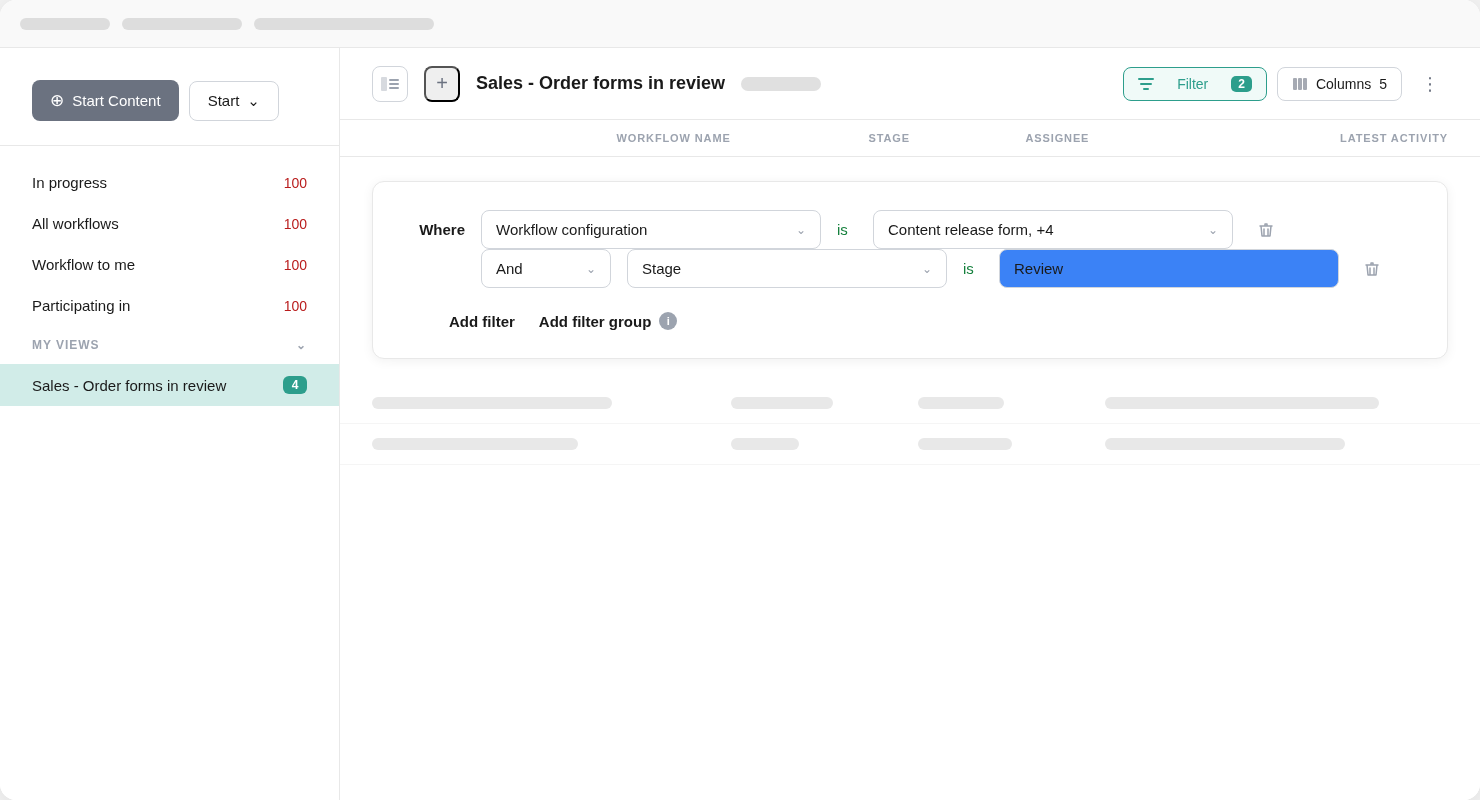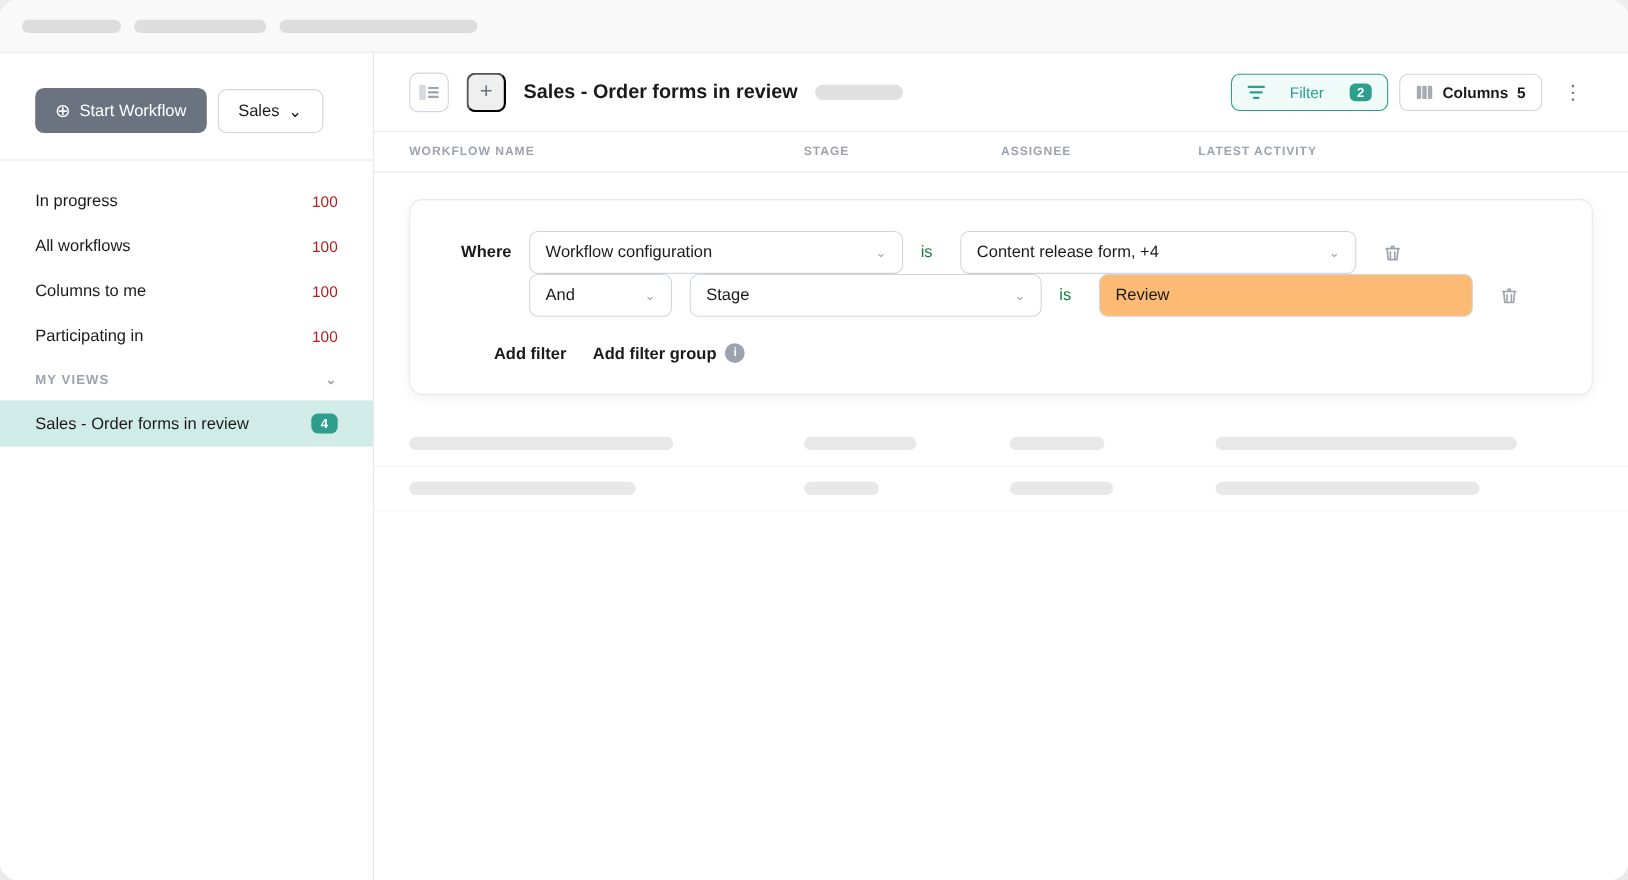--- a/index.html
+++ b/index.html
@@ -229,40 +229,41 @@
     .columns-btn {
       display: flex;
       align-items: center;
       gap: 8px;
       padding: 8px 14px;
       border: 1.5px solid #d1d5db;
       border-radius: 8px;
       background: #fff;
       color: #1a1a1a;
       font-size: 14px;
-      font-weight: 700;
+      font-weight: 400;
       cursor: pointer;
     }
     .more-btn-icon {
       width: 36px;
       height: 36px;
       display: flex;
       align-items: center;
       justify-content: center;
       cursor: pointer;
       color: #6b7280;
       font-size: 18px;
       border-radius: 8px;
     }
     
     .table-header {
       display: grid;
       grid-template-columns: 2fr 1fr 1fr 2fr;
       padding: 12px 32px;
       border-bottom: 1px solid #e8e8e8;
+      text-align: right;
     }
     .table-col-label {
       font-size: 11px;
       font-weight: 600;
       color: #9ca3af;
       letter-spacing: 0.08em;
       text-transform: uppercase;
     }
     
     .filter-panel {
@@ -329,21 +330,21 @@
       font-size: 15px;
       color: #1a1a1a;
     }
     .filter-value-narrow {
       flex: 0 0 340px;
       display: flex;
       align-items: center;
       border: 1.5px solid #d1d5db;
       border-radius: 8px;
       padding: 10px 14px;
-      background: #fdba74;
+      background: #3b82f6;
       font-size: 15px;
       color: #1a1a1a;
     }
     .delete-btn {
       color: #9ca3af;
       cursor: pointer;
       font-size: 18px;
       padding: 4px 8px;
       display: flex;
       align-items: center;
@@ -406,40 +407,40 @@
     <div class="title-bar-pill" style="width:180px"></div>
   </div>
 
   <div class="main-layout">
 
     <div class="sidebar">
       <div class="sidebar-header">
         <div class="header-actions">
           <button class="btn-start-workflow">
             <span style="font-size:17px;">⊕</span>
-            <span>Start Workflow</span>
+            <span>Start Content</span>
           </button>
           <button class="btn-more">
-            <span>Sales</span>
+            <span>Start</span>
             <span>⌄</span>
           </button>
         </div>
       </div>
       <div class="sidebar-divider"></div>
       <nav class="sidebar-nav">
         <div class="nav-item">
           <span>In progress</span>
           <span class="count">100</span>
         </div>
         <div class="nav-item">
           <span>All workflows</span>
           <span class="count">100</span>
         </div>
         <div class="nav-item">
-          <span>Columns to me</span>
+          <span>Workflow to me</span>
           <span class="count">100</span>
         </div>
         <div class="nav-item">
           <span>Participating in</span>
           <span class="count">100</span>
         </div>
         <div class="nav-section-header">
           <span>MY VIEWS</span>
           <span>⌄</span>
         </div>

